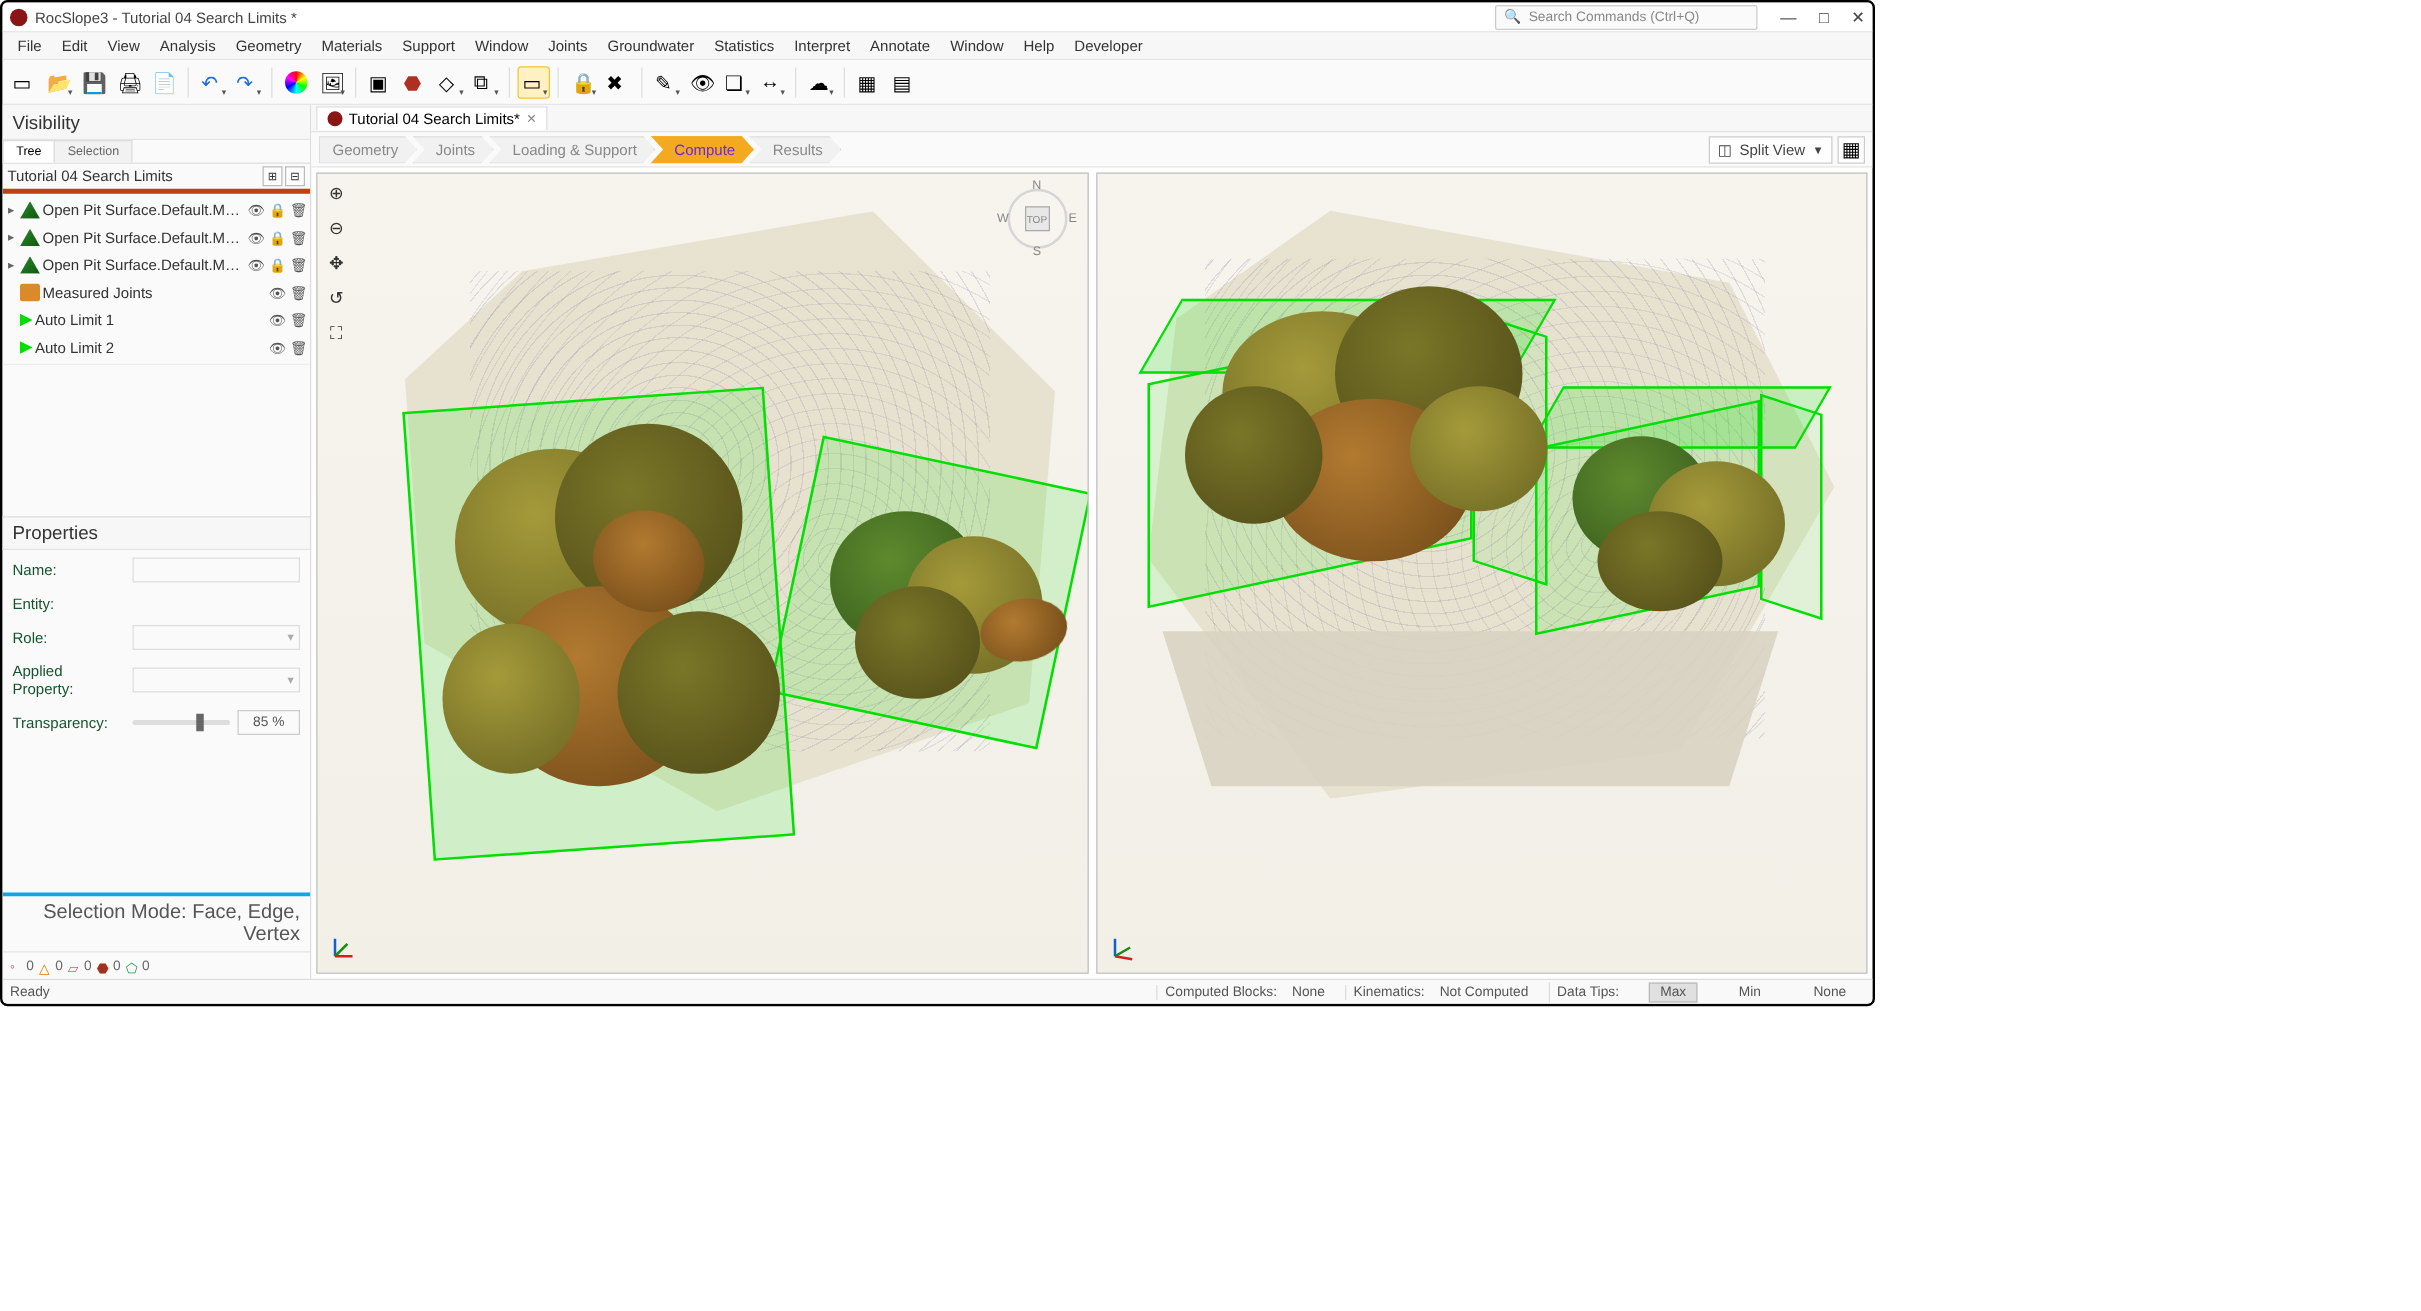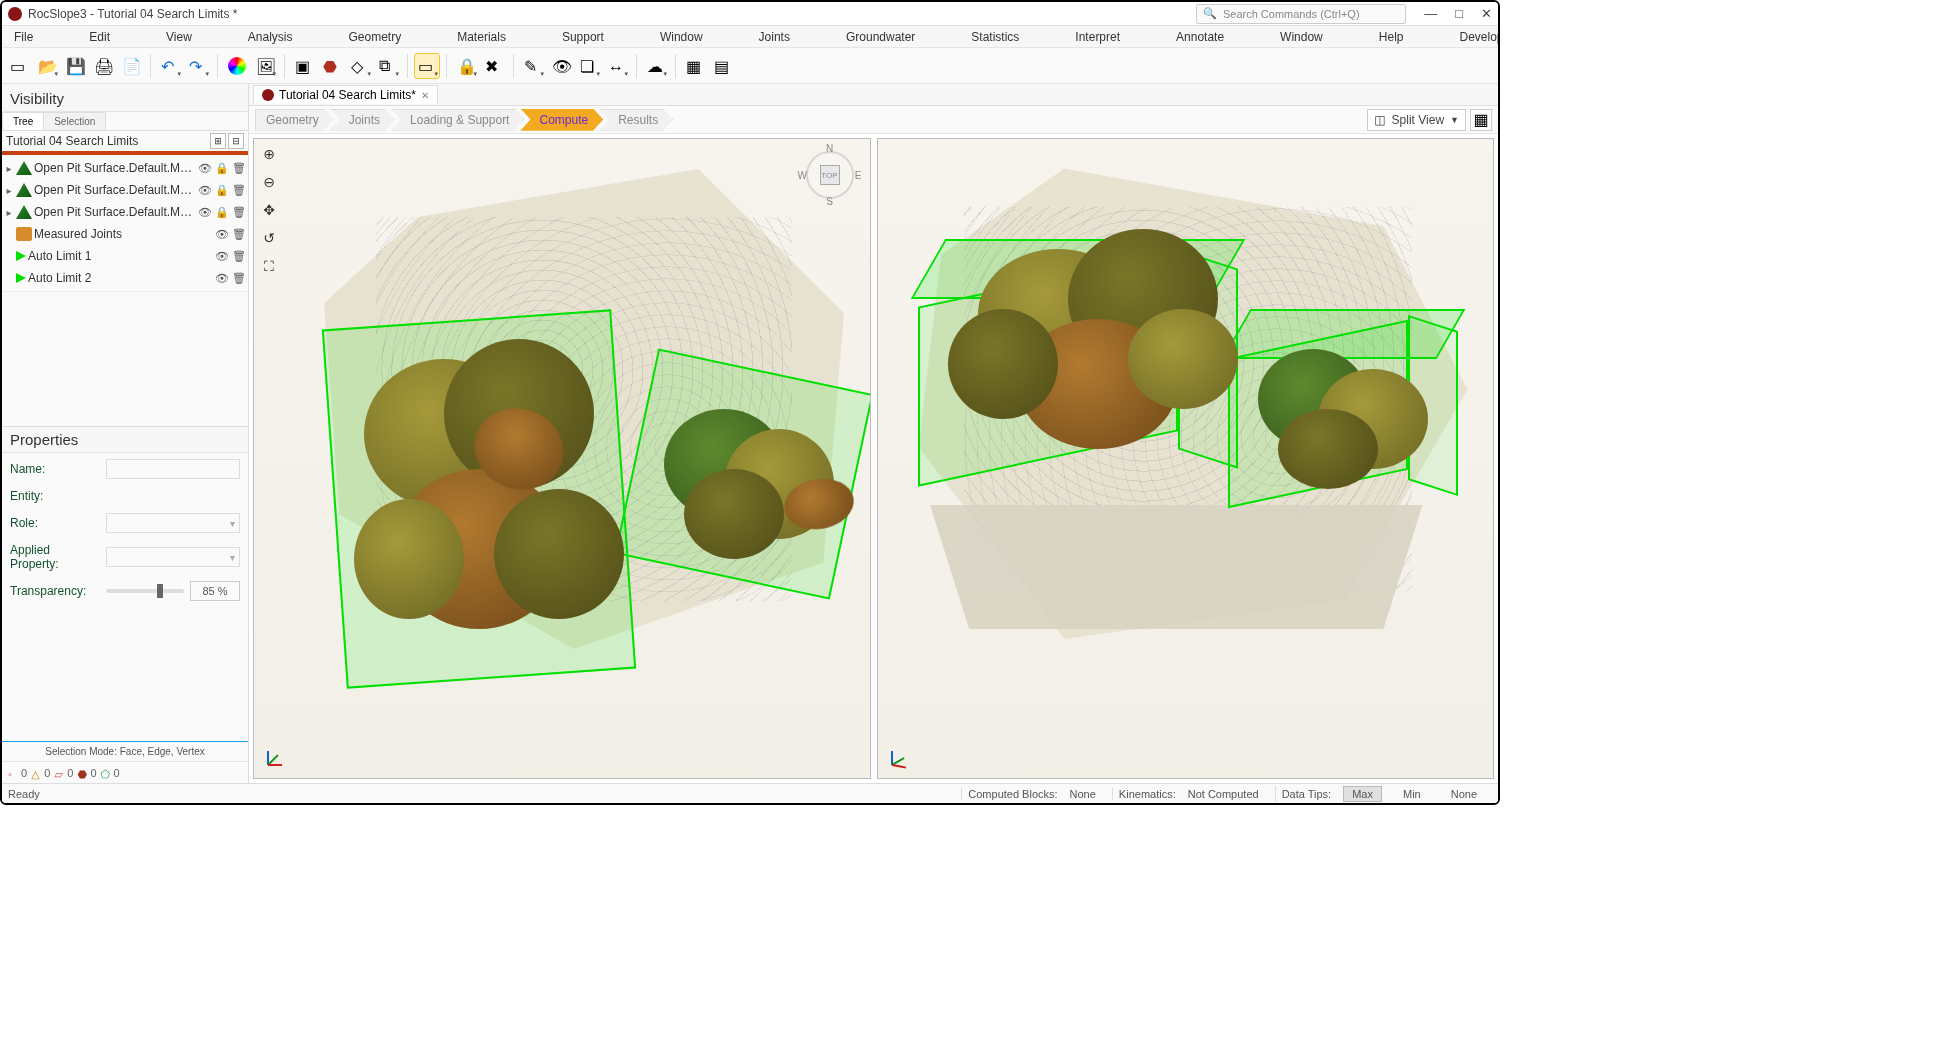--- a/index.html
+++ b/index.html
@@ -9,21 +9,21 @@
 
 .title-bar { display: flex; align-items: center; height: 24px; background: #fff; border-bottom: 1px solid #e0e0e0; padding: 0 6px; font-size: 12px; color: #444; }
 .title-bar .app-icon { width: 14px; height: 14px; background: #8a1515; border-radius: 50%; margin-right: 6px; }
 .title-bar .spacer { flex: 1; }
 .search-commands { display: flex; align-items: center; border: 1px solid #ccc; background: #fafafa; border-radius: 2px; height: 20px; width: 210px; padding: 0 6px; font-size: 11px; color: #888; }
 .search-commands .mag { margin-right: 6px; }
 .win-btns { display: flex; gap: 18px; margin-left: 18px; color: #444; font-size: 13px; }
 .win-btn { cursor: pointer; }
 
 
-.menu-bar { display: flex; height: 22px; align-items: center; padding: 0 4px; font-size: 12px; color: #333; background: #f7f7f7; border-bottom: 1px solid #e5e5e5; gap: 40px; }
+.menu-bar { display: flex; height: 22px; align-items: center; padding: 0 4px; font-size: 12px; color: #333; background: #f7f7f7; border-bottom: 1px solid #e5e5e5; }
 .menu-item { padding: 0 8px; cursor: pointer; }
 
 
 .toolbar { display: flex; align-items: center; height: 36px; padding: 2px 4px; gap: 2px; border-bottom: 1px solid #e5e5e5; background: #fafafa; }
 .tb-btn { width: 26px; height: 26px; border: 1px solid transparent; display: flex; align-items: center; justify-content: center; border-radius: 3px; cursor: pointer; position: relative; }
 .tb-sep { width: 1px; height: 24px; background: #ddd; margin: 0 4px; }
 .tb-btn.drop::after { content:"▾"; font-size: 7px; position: absolute; right: 1px; bottom: 0; color: #555; }
 .tb-btn.sel { background: #fff1c2; border-color: #f3c433; }
 .ic { width: 18px; height: 18px; display: inline-block; }
 
@@ -59,21 +59,21 @@
 .props-body { padding: 6px 8px; font-size: 12px; color: #555; display: flex; flex-direction: column; gap: 10px; }
 .prop-row { display: flex; align-items: center; gap: 6px; }
 .prop-row label { width: 90px; font-size: 12px; color:#14532d; }
 .prop-input { flex: 1; height: 20px; border: 1px solid #ddd; background: #fafafa; }
 .prop-select { flex:1; height:20px; border:1px solid #ddd; background:#fafafa; display:flex; align-items:center; justify-content:flex-end; padding:0 4px; color:#aaa; font-size:10px;}
 .slider { flex:1; position:relative; height:4px; background:#ddd; border-radius:2px;}
 .slider .thumb { position:absolute; top:-5px; width:6px; height:14px; background:#666; left:66%;}
 .spin { width:50px; height:20px; border:1px solid #ccc; display:flex; align-items:center; justify-content:center; font-size:11px;}
 
 
-.sel-mode { font-size: 10px; color:#555; text-align:center; padding:4px 8px; border-top:1px solid #0ea5e9;}
+.sel-mode { font-size: 16px; color:#555; text-align:right; padding:4px 8px; border-top:3px solid #0ea5e9;}
 .count-bar { display:flex; border-top:1px solid #e5e5e5; height:22px; align-items:center; gap:4px; padding:0 6px;}
 .cnt { display:flex; align-items:center; gap:3px; font-size:11px; color:#666; }
 .cnt .dot { width:10px; height:10px; }
 
 
 .main-area { flex:1; display:flex; flex-direction:column; min-width:0; }
 .doc-tabs { height:22px; display:flex; align-items:center; padding: 0 4px; font-size:12px; border-bottom:1px solid #ddd; background:#f7f7f7;}
 .doc-tab { display:flex; align-items:center; gap:5px; border:1px solid #ddd; border-bottom:none; padding:2px 8px; background:#fff; font-size:12px; }
 .doc-tab .dicon { width:12px; height:12px; background:#8a1515; border-radius:50%; }
 .doc-tab .close { font-size:10px; color:#888; cursor:pointer;}
@@ -124,21 +124,21 @@
 .green   { background: radial-gradient(circle at 40% 35%, #5e8a2e, #33561a); }
 
 
 .vp2 .iso-box { position:absolute; }
 .iso-face { position:absolute; background: rgba(0,230,0,0.12); border:2px solid #00e000; }
 
 
 .status-bar { height:20px; border-top:1px solid #ddd; display:flex; align-items:center; font-size:11px; color:#555; padding:0 6px; gap:10px; background:#f9f9f9;}
 .status-bar .spacer { flex:1;}
 .status-seg { padding: 0 6px; border-left:1px solid #ddd; display:flex; align-items:center; gap:12px;}
-.status-btn { padding:1px 8px; border:1px solid transparent; cursor:pointer;}
+.status-btn { padding:1px 8px; border:1px solid transparent; cursor:pointer;margin-left:12px;}
 .status-btn.active { background:#e0e0e0; border-color:#bbb;}
 </style>
 </head>
 <body>
 
 <div class="app-window">
 
   <div class="title-bar">
     <span class="app-icon"></span>
     <span>RocSlope3 - Tutorial 04 Search Limits *</span>

